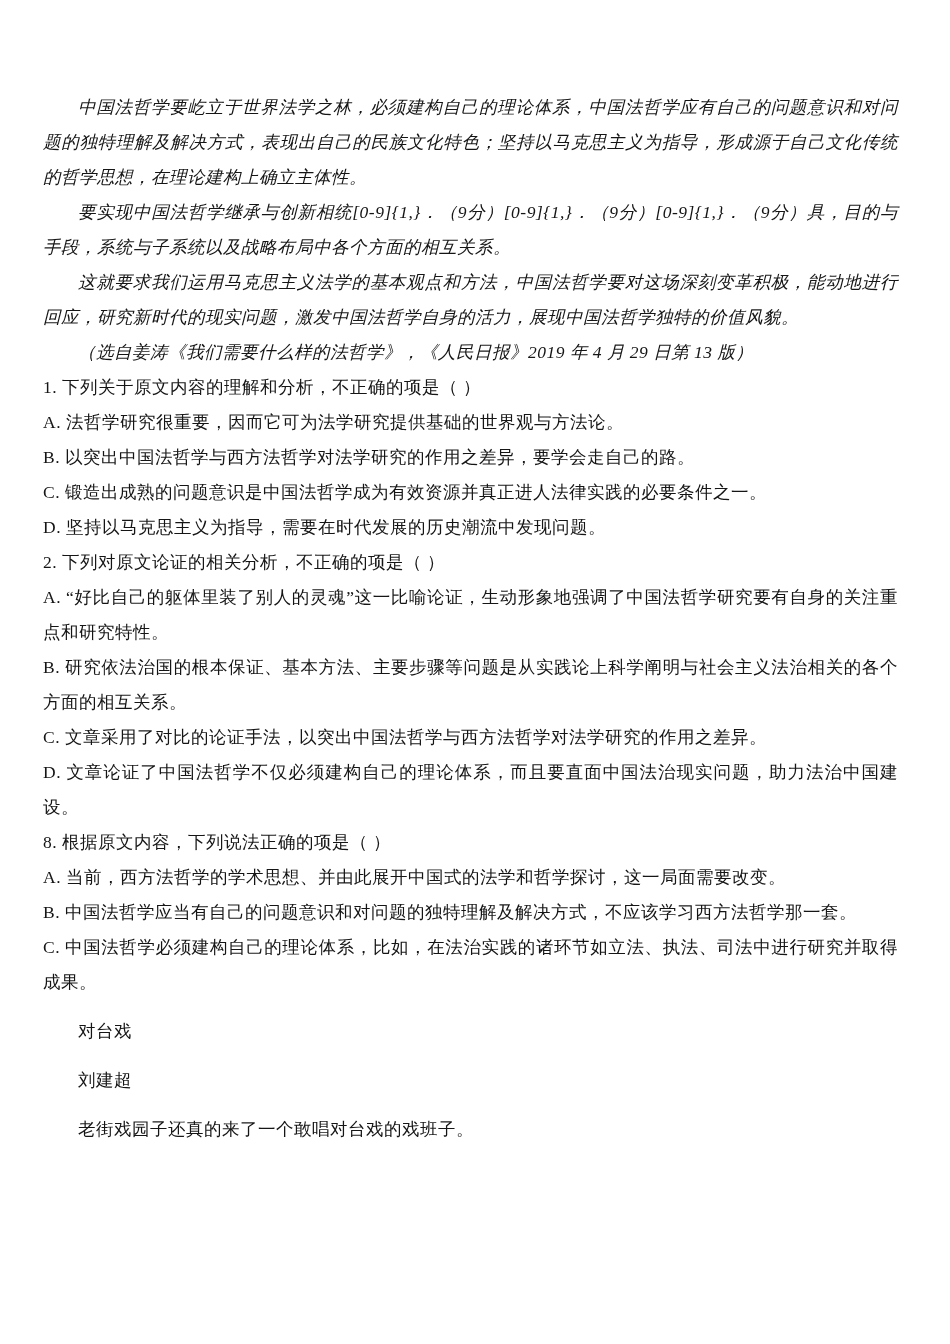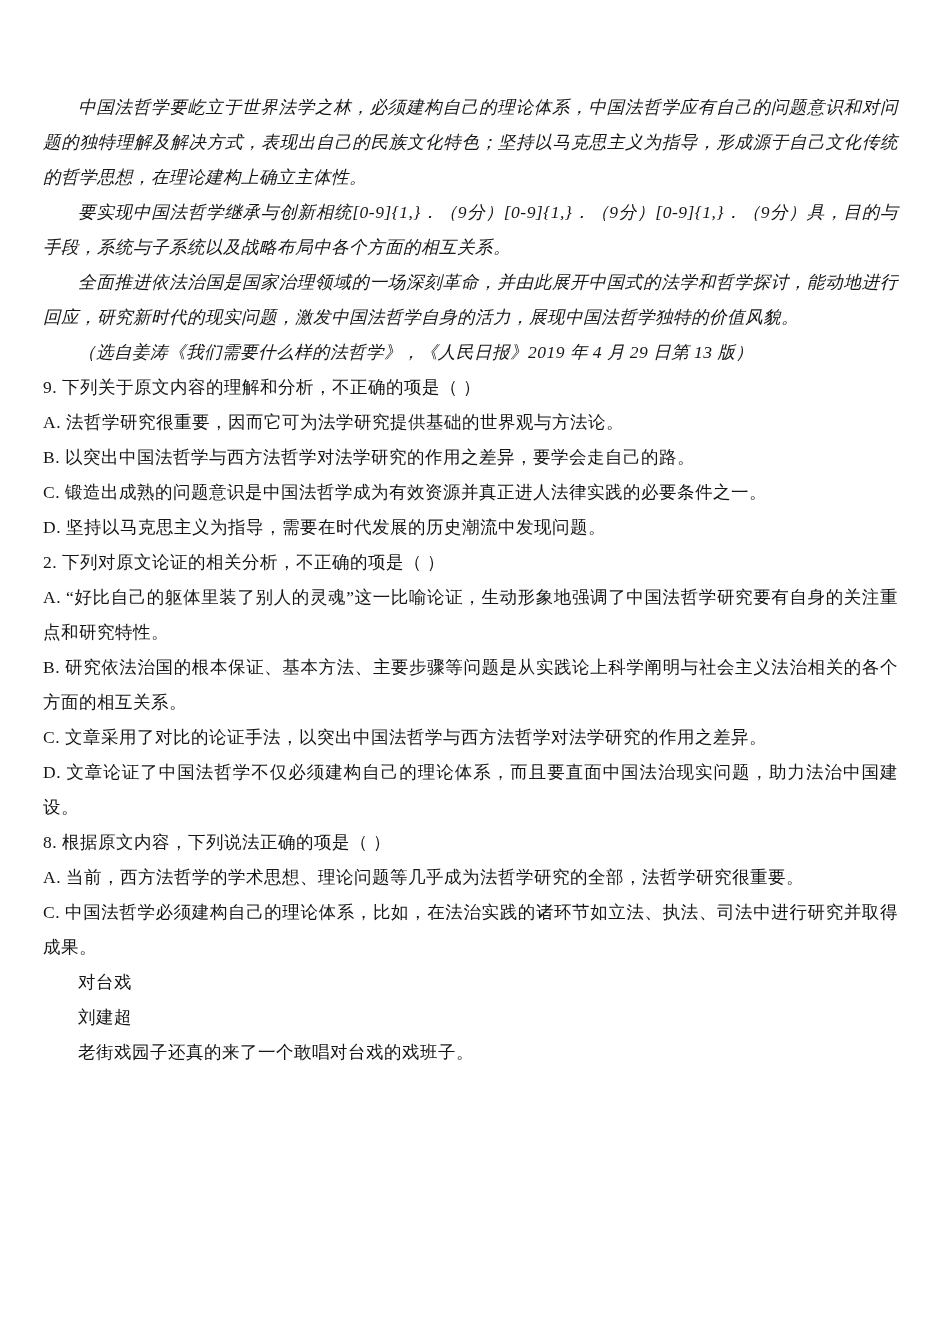--- a/index.html
+++ b/index.html
@@ -27,45 +27,46 @@
     text-indent: 2em;
   }
   
   .kai {
     font-style: italic;
   }
   .qline {
     text-align: justify;
     font-style: normal;
   }
-  .indent { text-indent: 2em; }
+  .indent { text-indent: 2em; margin-top: 14px; }
 </style>
 </head>
 <body>
 
 <div class="page">
 
   <p class="para kai">中国法哲学要屹立于世界法学之林，必须建构自己的理论体系，中国法哲学应有自己的问题意识和对问题的独特理解及解决方式，表现出自己的民族文化特色；坚持以马克思主义为指导，形成源于自己文化传统的哲学思想，在理论建构上确立主体性。</p>
   <p class="para kai">要实现中国法哲学继承与创新相统[0-9]{1,}．（9分）[0-9]{1,}．（9分）[0-9]{1,}．（9分）具，目的与手段，系统与子系统以及战略布局中各个方面的相互关系。</p>
-  <p class="para kai">全面推进依法治国是国家治理领域的一场深刻革命，并由此展开中国式的法学和哲学探讨，能动地进行回应，研究新时代的现实问题，激发中国法哲学自身的活力，展现中国法哲学独特的价值风貌。</p>
+  <p class="para kai">这就要求我们运用马克思主义法学的基本观点和方法，中国法哲学要对这场深刻变革积极，能动地进行回应，研究新时代的现实问题，激发中国法哲学自身的活力，展现中国法哲学独特的价值风貌。</p>
   <p class="para kai">（选自姜涛《我们需要什么样的法哲学》，《人民日报》2019 年 4 月 29 日第 13 版）</p>
 
-  <p class="qline">9. 下列关于原文内容的理解和分析，不正确的项是（      ）</p>
+  <p class="qline">1. 下列关于原文内容的理解和分析，不正确的项是（      ）</p>
   <p class="qline">A. 法哲学研究很重要，因而它可为法学研究提供基础的世界观与方法论。</p>
   <p class="qline">B. 以突出中国法哲学与西方法哲学对法学研究的作用之差异，要学会走自己的路。</p>
   <p class="qline">C. 锻造出成熟的问题意识是中国法哲学成为有效资源并真正进人法律实践的必要条件之一。</p>
   <p class="qline">D. 坚持以马克思主义为指导，需要在时代发展的历史潮流中发现问题。</p>
 
   <p class="qline">2. 下列对原文论证的相关分析，不正确的项是（      ）</p>
   <p class="qline">A. “好比自己的躯体里装了别人的灵魂”这一比喻论证，生动形象地强调了中国法哲学研究要有自身的关注重点和研究特性。</p>
   <p class="qline">B. 研究依法治国的根本保证、基本方法、主要步骤等问题是从实践论上科学阐明与社会主义法治相关的各个方面的相互关系。</p>
   <p class="qline">C. 文章采用了对比的论证手法，以突出中国法哲学与西方法哲学对法学研究的作用之差异。</p>
   <p class="qline">D. 文章论证了中国法哲学不仅必须建构自己的理论体系，而且要直面中国法治现实问题，助力法治中国建设。</p>
 
   <p class="qline">8. 根据原文内容，下列说法正确的项是（      ）</p>
-  <p class="qline">A. 当前，西方法哲学的学术思想、理论问题等几乎成为法哲学研究的全部，法哲学研究很重要。</p>
+  <p class="qline">A. 当前，西方法哲学的学术思想、并由此展开中国式的法学和哲学探讨，这一局面需要改变。</p>
+  <p class="qline">B. 中国法哲学应当有自己的问题意识和对问题的独特理解及解决方式，不应该学习西方法哲学那一套。</p>
   <p class="qline">C. 中国法哲学必须建构自己的理论体系，比如，在法治实践的诸环节如立法、执法、司法中进行研究并取得成果。</p>
 
   <p class="qline kai indent">对台戏</p>
   <p class="qline kai indent">刘建超</p>
   <p class="qline kai indent">老街戏园子还真的来了一个敢唱对台戏的戏班子。</p>
 
 </div>
 
 </body></html>

